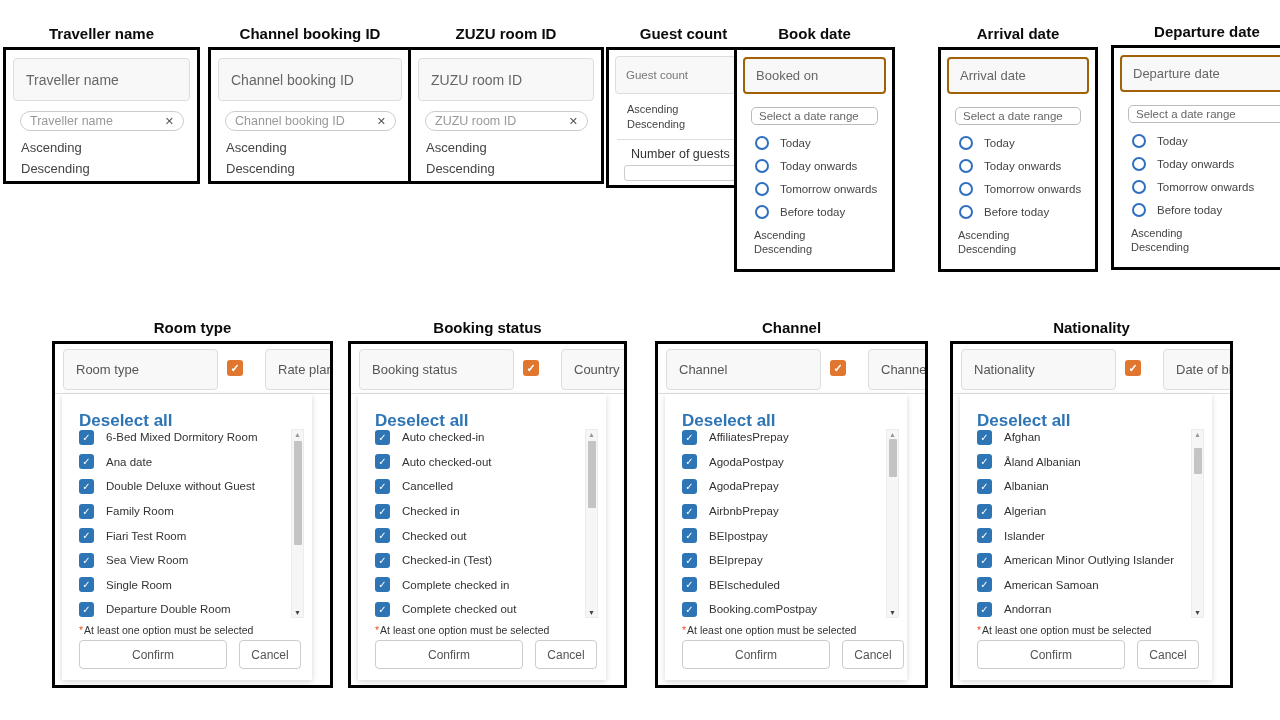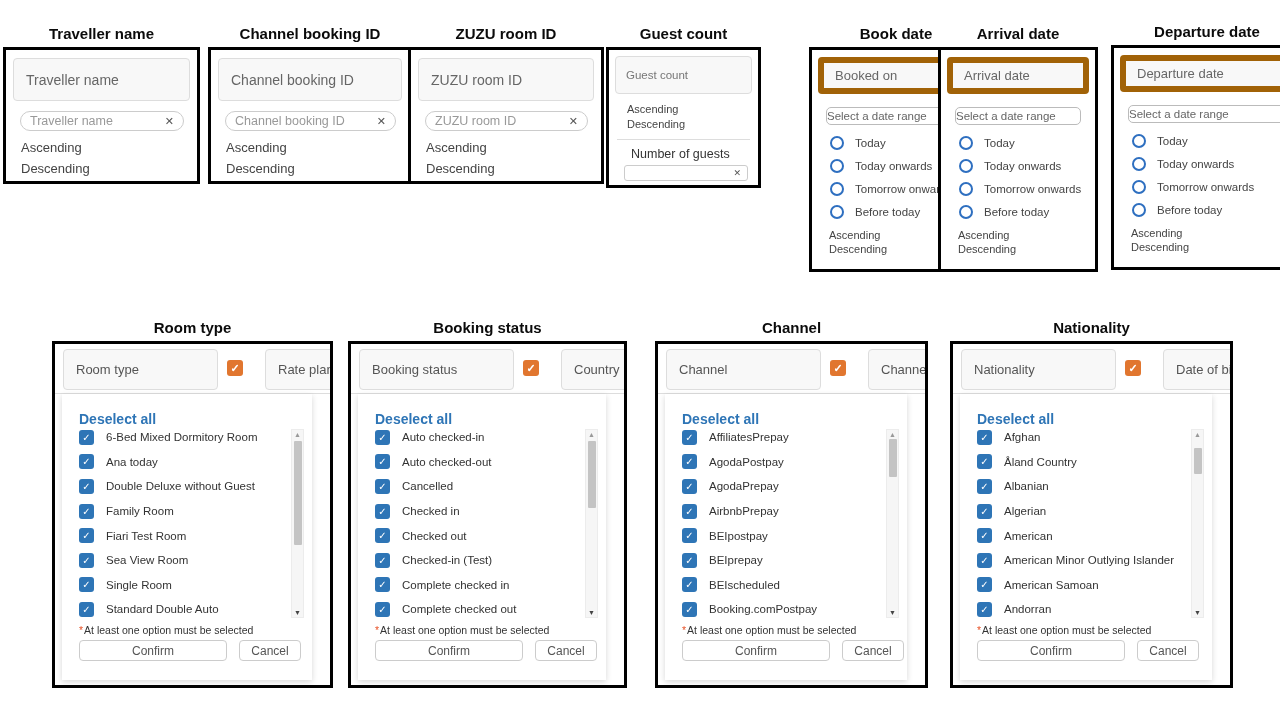--- a/index.html
+++ b/index.html
@@ -28,69 +28,69 @@
   .gc-sort { margin:8px 0 0 18px; font-size:11px; color:#444; line-height:15px; }
   .gc-divider { border-top:1px solid #ddd; margin:7px 8px 0 8px; }
   .gc-label { margin:7px 0 0 22px; font-size:12.5px; color:#333; }
   .gc-input { margin:4px 10px 0 15px; height:16px; border:1px solid #ccc; border-radius:3px;
               display:flex; align-items:center; justify-content:flex-end; padding:0 6px; }
   .gc-input .x { font-size:9px; color:#555; }
   .gc-hint { margin:3px 0 0 22px; font-size:9.5px; color:#aaa; }
 
   
   .dp { height:225px; }
-  .dp-header { margin:7px 6px 0 6px; height:37px; background:#f8f8f8; border:6px solid #a16207; border-radius:4px;
+  .dp-header { margin:7px 6px 0 6px; height:37px; background:#f8f8f8; border:2px solid #a16207; border-radius:4px;
                display:flex; align-items:center; padding-left:11px; font-size:13px; color:#666; }
   .dp-date { margin:13px 14px 0 14px; height:18px; border:1px solid #bbb; border-radius:5px; background:#fff;
-             display:flex; align-items:center; font-size:11.5px; color:#666; }
+             display:flex; align-items:center; padding-left:7px; font-size:11.5px; color:#666; }
   .dp-radios { margin:11px 8px 0 18px; }
   .dp-radio-row { display:flex; align-items:center; margin-bottom:9px; }
   .dp-radio { width:14px; height:14px; border:2.5px solid #2E6FC0; border-radius:50%; background:#fff; flex:none; }
   .dp-radio-label { margin-left:11px; font-size:11.5px; color:#444; }
   .dp-sort { margin:3px 0 0 17px; font-size:11px; color:#444; line-height:14px; }
 
   
   .ms { height:347px; }
   .ms-tabs { position:relative; height:50px; border-bottom:1px solid #ddd; overflow:hidden; }
   .ms-tab { position:absolute; top:5px; height:41px; background:#f8f8f8; border:1px solid #ddd; border-radius:4px;
             display:flex; align-items:center; padding-left:12px; font-size:13px; color:#555; }
   .ms-tab-main { left:8px;  width:155px; }
   .ms-tab-next { left:210px; width:150px; }
   .ms-check { position:absolute; left:172px; top:16px; width:16px; height:16px; background:#E1762F; border-radius:3px;
               color:#fff; font-size:11px; font-weight:bold; display:flex; align-items:center; justify-content:center; }
   .ms-body { position:relative; height:290px; }
   .ms-dd { position:absolute; left:7px; right:18px; top:0; height:286px; background:#fff;
            box-shadow:0 2px 6px rgba(0,0,0,0.16); }
-  .ms-deselect { position:absolute; left:17px; top:17px; font-size:14px; font-weight:bold; color:#2E75B6; }
+  .ms-deselect { position:absolute; left:17px; top:17px; font-size:17px; font-weight:bold; color:#2E75B6; }
   .ms-list { position:absolute; left:17px; top:31px; right:32px; }
   .ms-row { display:flex; align-items:center; height:24.6px; }
   .ms-cb { width:15px; height:15px; background:#2E75B6; border-radius:3px; color:#fff; font-size:10px;
            display:flex; align-items:center; justify-content:center; flex:none; }
   .ms-item-label { margin-left:12px; font-size:11.5px; color:#333; white-space:nowrap; }
   .ms-scroll { position:absolute; right:8px; top:35px; width:13px; height:189px; background:#f6f6f6; border:1px solid #ececec; }
   .ms-scroll .s-up   { position:absolute; top:1px;    left:0; right:0; text-align:center; font-size:7px; color:#999; }
   .ms-scroll .s-down { position:absolute; bottom:1px; left:0; right:0; text-align:center; font-size:7px; color:#444; }
   .ms-thumb { position:absolute; left:1.5px; width:8px; background:#c4c4c4; border-radius:1px; }
   .thumb-rt { top:11px; height:104px; }
   .thumb-bs { top:11px; height:67px; }
   .thumb-ch { top:9px;  height:38px; }
   .thumb-na { top:18px; height:26px; }
   .ms-warning { position:absolute; left:17px; top:230px; font-size:10.5px; color:#333; }
   .ms-warning .star { color:#E8542A; margin-right:1px; }
   .ms-buttons { position:absolute; left:17px; top:246px; display:flex; }
-  .ms-buttons button { background:#fff; border:1px solid #ccc; border-radius:4px; height:21px; font-size:12px; color:#555; }
+  .ms-buttons button { background:#fff; border:1px solid #ccc; border-radius:4px; height:29px; font-size:12px; color:#555; }
   .btn-confirm { width:148px; margin-right:12px; }
   .btn-cancel  { width:62px; }
 
   
   .g-tn { left:3px;    top:24px; width:197px; }
   .g-cb { left:208px;  top:24px; width:204px; }
   .g-zr { left:408px;  top:24px; width:196px; }
   .g-gc { left:606px;  top:24px; width:155px; }
-  .g-bd { left:809px;  top:24px; width:174px; }
+  .g-bd { left:734px;  top:24px; width:161px; }
   .g-ad { left:938px;  top:24px; width:160px; }
   .g-dd { left:1111px; top:22px; width:192px; }
   .g-rt { left:52px;   top:318px; width:281px; }
   .g-bs { left:348px;  top:318px; width:279px; }
   .g-ch { left:655px;  top:318px; width:273px; }
   .g-na { left:950px;  top:318px; width:283px; }
 </style>
 </head>
 <body>
 
@@ -288,21 +288,21 @@
         <div class="ms-dd">
           <div class="ms-deselect">Deselect all</div>
           <div class="ms-list">
 
           <div class="ms-row">
               <span class="ms-cb">✓</span>
               <span class="ms-item-label">6-Bed Mixed Dormitory Room</span>
             </div>
               <div class="ms-row">
               <span class="ms-cb">✓</span>
-              <span class="ms-item-label">Ana today</span>
+              <span class="ms-item-label">Ana date</span>
             </div>
               <div class="ms-row">
               <span class="ms-cb">✓</span>
               <span class="ms-item-label">Double Deluxe without Guest</span>
             </div>
               <div class="ms-row">
               <span class="ms-cb">✓</span>
               <span class="ms-item-label">Family Room</span>
             </div>
               <div class="ms-row">
@@ -312,21 +312,21 @@
               <div class="ms-row">
               <span class="ms-cb">✓</span>
               <span class="ms-item-label">Sea View Room</span>
             </div>
               <div class="ms-row">
               <span class="ms-cb">✓</span>
               <span class="ms-item-label">Single Room</span>
             </div>
               <div class="ms-row">
               <span class="ms-cb">✓</span>
-              <span class="ms-item-label">Standard Double Auto</span>
+              <span class="ms-item-label">Departure Double Room</span>
             </div>
             </div>
           <div class="ms-scroll">
             <span class="s-up">▲</span>
             <span class="ms-thumb thumb-rt"></span>
             <span class="s-down">▼</span>
           </div>
           <div class="ms-warning">
             <span class="star">*</span><span>At least one option must be selected</span>
           </div>
@@ -489,33 +489,33 @@
         <div class="ms-dd">
           <div class="ms-deselect">Deselect all</div>
           <div class="ms-list">
 
           <div class="ms-row">
               <span class="ms-cb">✓</span>
               <span class="ms-item-label">Afghan</span>
             </div>
               <div class="ms-row">
               <span class="ms-cb">✓</span>
-              <span class="ms-item-label">Åland Country</span>
+              <span class="ms-item-label">Åland Albanian</span>
             </div>
               <div class="ms-row">
               <span class="ms-cb">✓</span>
               <span class="ms-item-label">Albanian</span>
             </div>
               <div class="ms-row">
               <span class="ms-cb">✓</span>
               <span class="ms-item-label">Algerian</span>
             </div>
               <div class="ms-row">
               <span class="ms-cb">✓</span>
-              <span class="ms-item-label">American</span>
+              <span class="ms-item-label">Islander</span>
             </div>
               <div class="ms-row">
               <span class="ms-cb">✓</span>
               <span class="ms-item-label">American Minor Outlying Islander</span>
             </div>
               <div class="ms-row">
               <span class="ms-cb">✓</span>
               <span class="ms-item-label">American Samoan</span>
             </div>
               <div class="ms-row">

